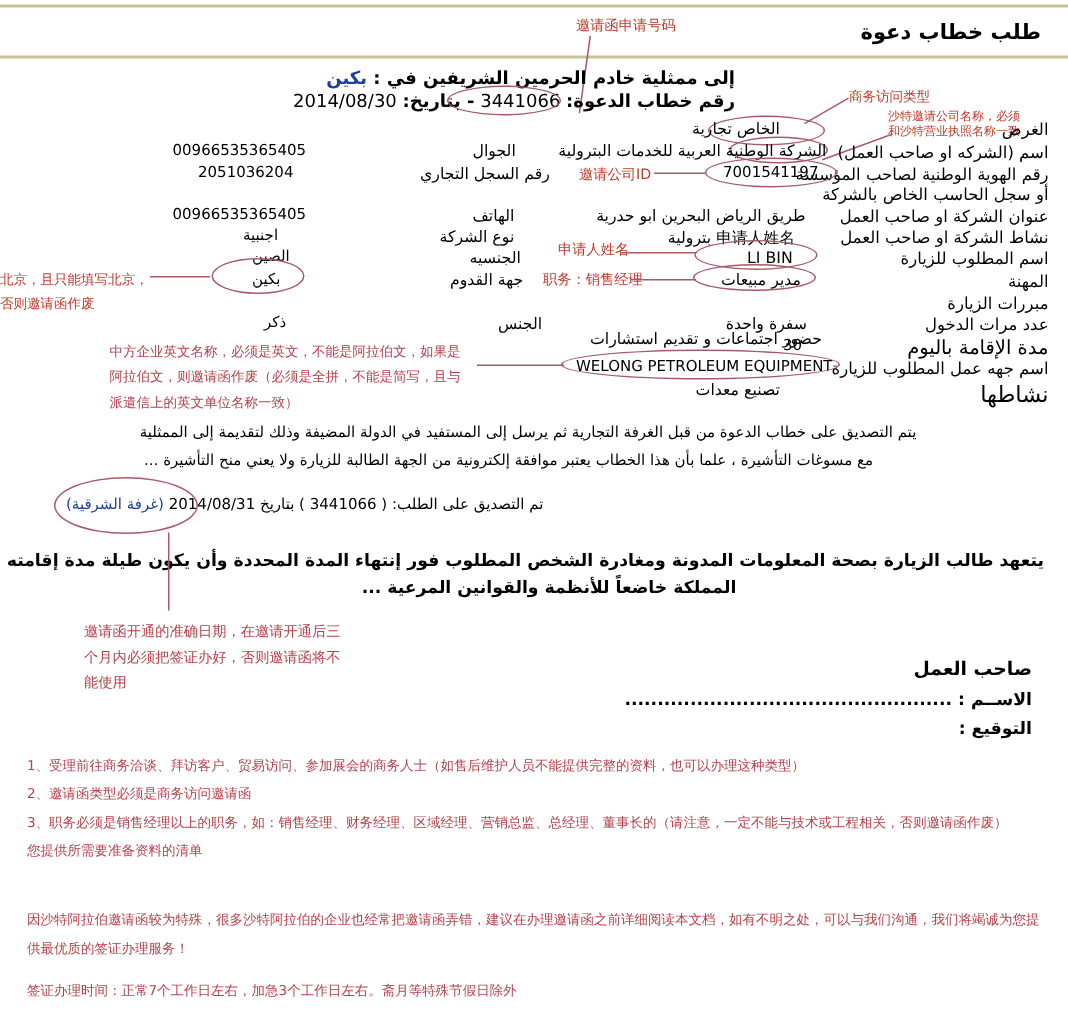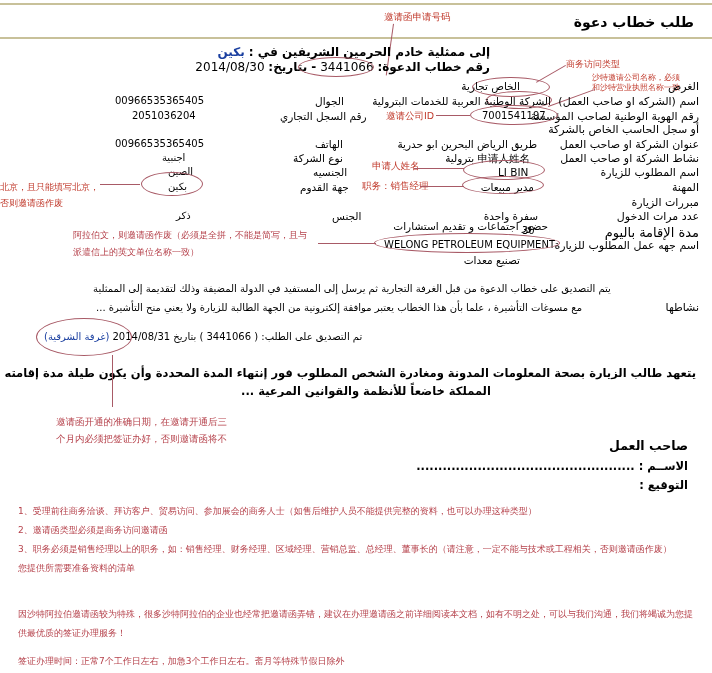--- a/index.html
+++ b/index.html
@@ -89,21 +89,21 @@
 <div class="val ar" style="right:174px; top:210px;">سفرة واحدة</div>
 
 <div class="lbl ar" style="right:13px; top:225px; font-size:13px;">مدة الإقامة باليوم</div>
 <div class="val num" style="left:522px; top:225px;">30</div>
 
 <div class="lbl ar" style="right:13px; top:239px; font-size:11px;">اسم جهه عمل المطلوب للزيارة</div>
 <div class="val" style="left:384px; top:239px; font-size:10px;">WELONG PETROLEUM EQUIPMENT</div>
 <div class="ellipse" style="left:374px; top:233px; width:186px; height:20px;"></div>
 <div class="line" style="left:318px; top:243px; width:58px;"></div>
 
-<div class="lbl ar" style="right:13px; top:254px; font-size:11px;margin-top:47px;">نشاطها</div>
+<div class="lbl ar" style="right:13px; top:254px; font-size:15px;">نشاطها</div>
 <div class="val ar" style="right:192px; top:254px;">تصنيع معدات</div>
 
 <div class="val ar" style="left:315px; top:95px; font-size:10.5px;">الجوال</div>
 <div class="val num" style="left:115px; top:95px;">00966535365405</div>
 
 <div class="val ar" style="left:280px; top:110px; font-size:10.5px;">رقم السجل التجاري</div>
 <div class="val num" style="left:132px; top:110px;">2051036204</div>
 
 <div class="val ar" style="left:315px; top:138px; font-size:10.5px;">الهاتف</div>
 <div class="val num" style="left:115px; top:138px;">00966535365405</div>
@@ -120,20 +120,21 @@
 <div class="line" style="left:100px; top:184px; width:40px;"></div>
 <div class="abs red" style="left:0px; top:179px; font-size:9px; line-height:16px;">
   <div>北京，且只能填写北京，</div>
   <div>否则邀请函作废</div>
 </div>
 
 <div class="val ar" style="left:332px; top:210px; font-size:10.5px;">الجنس</div>
 <div class="val ar" style="left:176px; top:210px; font-size:10px;">ذكر</div>
 
 <div class="abs note" style="left:73px; top:227px; font-size:9px;">
+  <div>中方企业英文名称，必须是英文，不能是阿拉伯文，如果是</div>
   <div>阿拉伯文，则邀请函作废（必须是全拼，不能是简写，且与</div>
   <div>派遣信上的英文单位名称一致）</div>
 </div>
 
 <div class="abs ar" style="right:20px; top:283px; font-size:10px; width:680px; text-align:center;">يتم التصديق على خطاب الدعوة من قبل الغرفة التجارية ثم يرسل إلى المستفيد في الدولة المضيفة وذلك لتقديمة إلى الممثلية</div>
 <div class="abs ar" style="right:130px; top:302px; font-size:10px;">مع مسوغات التأشيرة ، علما بأن هذا الخطاب يعتبر موافقة إلكترونية من الجهة الطالبة للزيارة ولا يعني منح التأشيرة ...</div>
 
 <div class="abs ar" style="left:44px; top:331px; font-size:10px;">
   <span>تم التصديق على الطلب: ( 3441066 ) بتاريخ</span>
   <span>2014/08/31</span>
@@ -141,20 +142,21 @@
 </div>
 <div class="ellipse" style="left:36px; top:318px; width:96px; height:38px;"></div>
 
 <div class="abs ar bold" style="left:36px; top:366px; font-size:11.5px; width:660px; text-align:center;">يتعهد طالب الزيارة بصحة المعلومات المدونة ومغادرة الشخص المطلوب فور إنتهاء المدة المحددة وأن يكون طيلة مدة إقامته في</div>
 <div class="abs ar bold" style="left:36px; top:384px; font-size:11.5px; width:660px; text-align:center;">المملكة خاضعاً للأنظمة والقوانين المرعية ...</div>
 <div class="abs" style="left:112px; top:355px; width:1px; height:52px; background:#a85a66;"></div>
 
 <div class="abs note" style="left:56px; top:413px; font-size:9.5px;">
   <div>邀请函开通的准确日期，在邀请开通后三</div>
   <div>个月内必须把签证办好，否则邀请函将不</div>
+  <div>能使用</div>
 </div>
 
 <div class="abs ar bold" style="right:24px; top:438px; font-size:12.5px;">صاحب العمل</div>
 <div class="abs ar bold" style="right:24px; top:459px; font-size:11.5px;">
   <span>الاســم :</span>
   <span>..................................................</span>
 </div>
 <div class="abs ar bold" style="right:24px; top:478px; font-size:11.5px;">التوقيع :</div>
 
 <div class="abs note" style="left:18px; top:502px; width:690px; font-size:9px; line-height:19px;">

